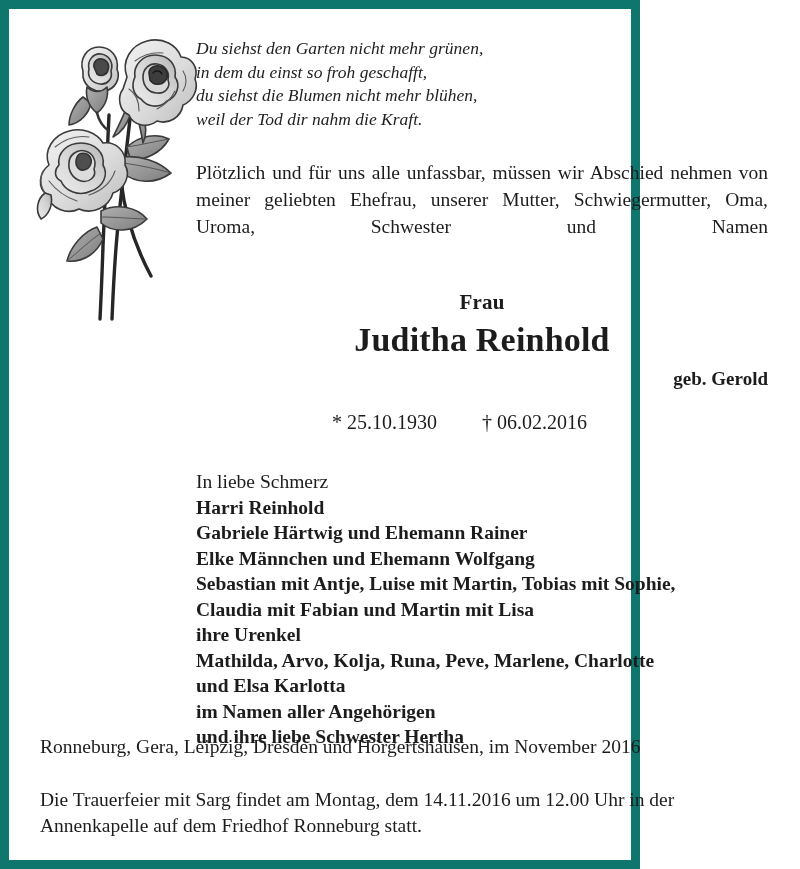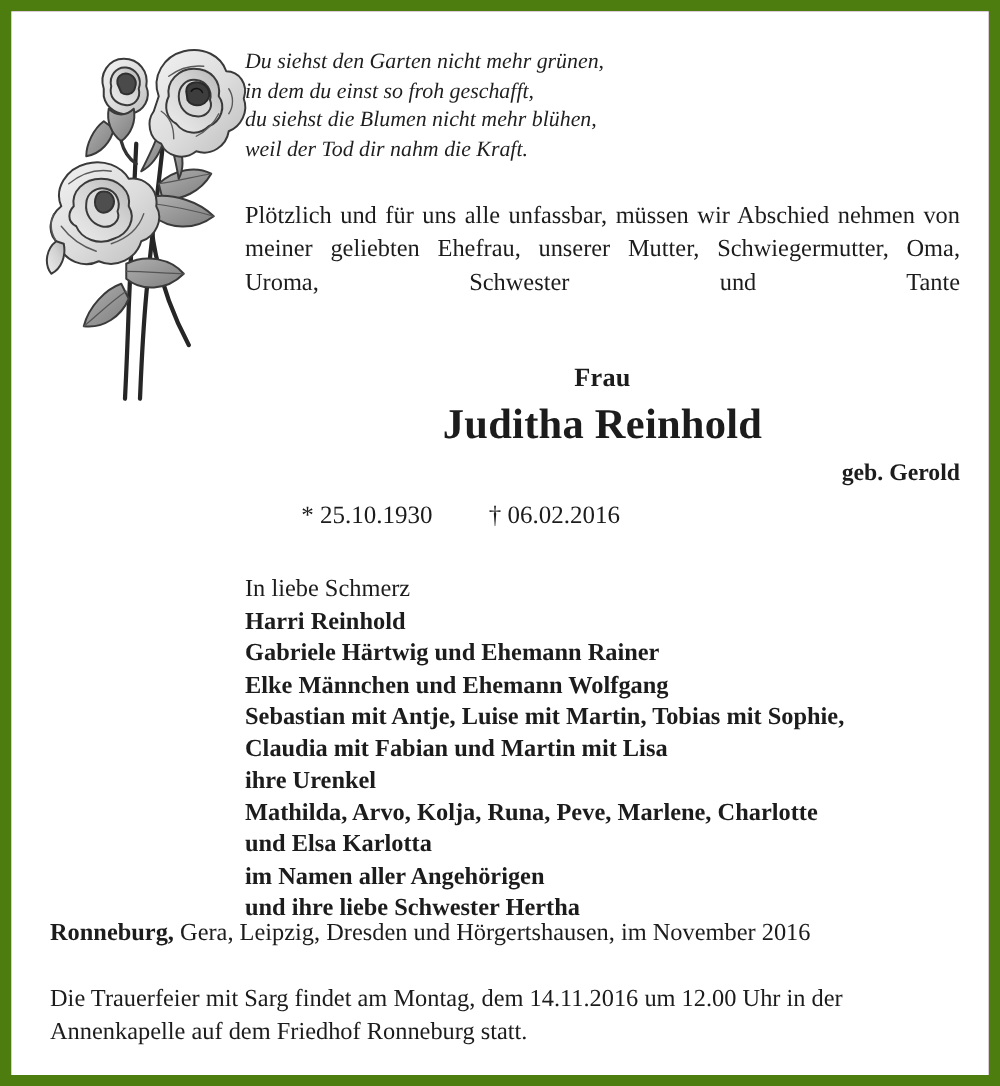--- a/index.html
+++ b/index.html
@@ -13,25 +13,25 @@
     font-family: "Liberation Serif", "DejaVu Serif", serif;
     color: #1c1c1c;
     overflow: hidden;
   }
 
   
   .notice {
     position: absolute;
     left: 0;
     top: 0;
-    width: 800px;
+    width: 640px;
     height: 869px;
     box-sizing: border-box;
     background: #701a75;
-    border: 9px solid #4d7c0f;
+    border: 9px solid #0f766e;
   }
   .notice-inner {
     position: relative;
     width: 100%;
     height: 100%;
     background: #ffffff;
     box-sizing: border-box;
   }
 
   
@@ -94,24 +94,25 @@
     margin-top: 1px;
   }
   .maiden {
     font-size: 19px;
     font-weight: bold;
     line-height: 25px;
     margin-top: 2px;
     text-align: right;
   }
   .dates {
-    margin-top: 8px;
+    margin-top: 18px;
     font-size: 20px;
     line-height: 26px;
     display: flex;
+    justify-content: center;
   }
   .date-born { width: 195px; text-align: left; padding-left: 45px; box-sizing: border-box; }
   .date-died { width: 195px; text-align: left; box-sizing: border-box; }
 
   .mourners {
     margin-top: 34px;
   }
   .mourn-intro {
     font-size: 19.5px;
     line-height: 25.5px;
@@ -128,21 +129,21 @@
   .bottom {
     position: absolute;
     left: 31px;
     top: 725px;
     width: 728px;
   }
   .places {
     font-size: 19.5px;
     line-height: 26px;
   }
-  .places b { font-weight: bold; }
+  .places b { font-weight: normal; }
   .ceremony {
     margin-top: 27px;
     font-size: 19.5px;
     line-height: 26px;
   }
 </style>
 </head>
 <body>
 
 <div class="notice">
@@ -249,21 +250,21 @@
       </svg>
     </div>
 
     <div class="text-col">
 
       <div class="poem">Du siehst den Garten nicht mehr grünen,
 in dem du einst so froh geschafft,
 du siehst die Blumen nicht mehr blühen,
 weil der Tod dir nahm die Kraft.</div>
 
-      <p class="lead">Plötzlich und für uns alle unfassbar, müssen wir Abschied nehmen von meiner geliebten Ehefrau, unserer Mutter, Schwiegermutter, Oma, Uroma, Schwester und Tante</p>
+      <p class="lead">Plötzlich und für uns alle unfassbar, müssen wir Abschied nehmen von meiner geliebten Ehefrau, unserer Mutter, Schwiegermutter, Oma, Uroma, Schwester und Namen</p>
 
       <div class="name-block">
         <div class="salutation">Frau</div>
         <div class="fullname">Juditha Reinhold</div>
         <div class="maiden">geb. Gerold</div>
         <div class="dates">
           <span class="date-born">* 25.10.1930</span>
           <span class="date-died">† 06.02.2016</span>
         </div>
       </div>

